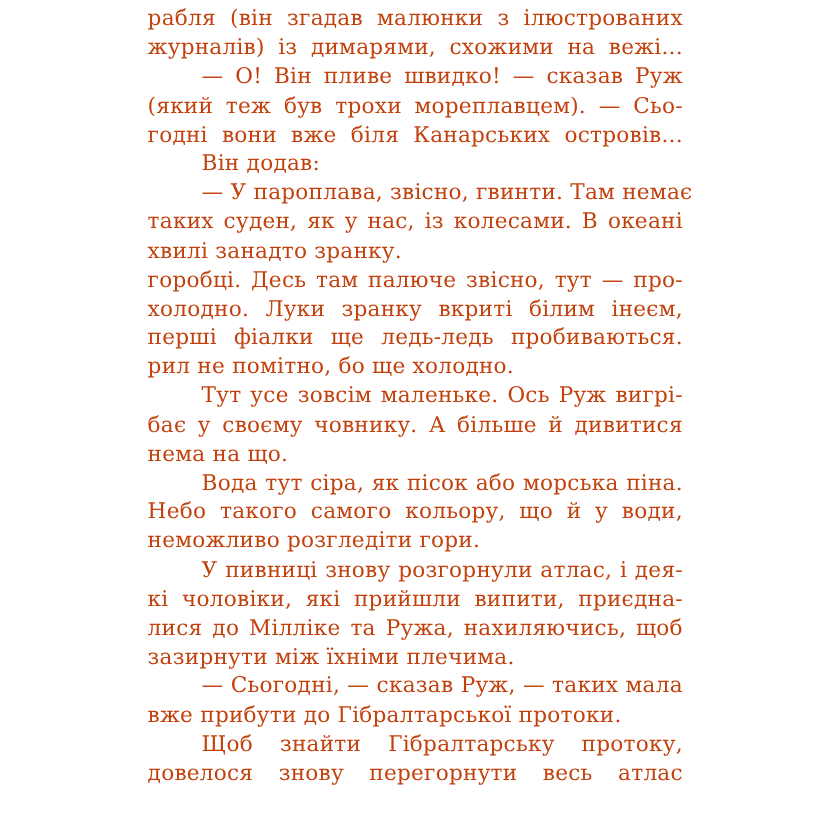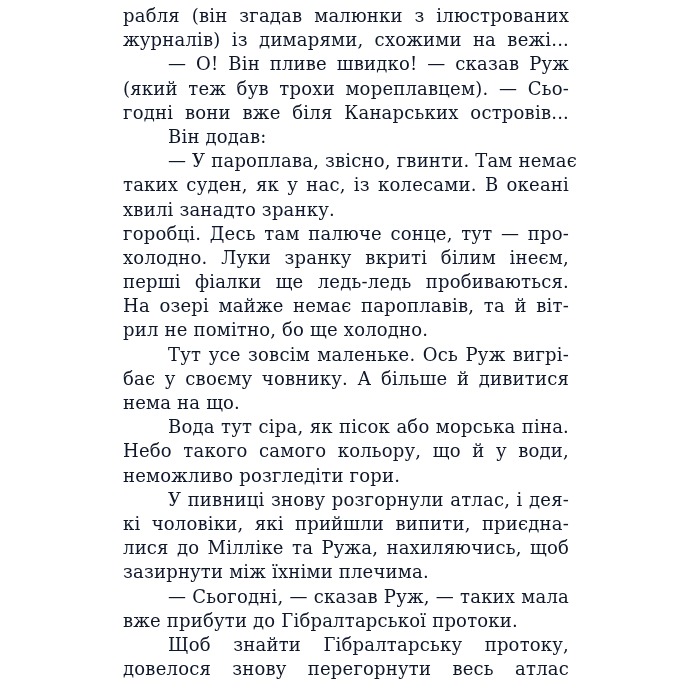--- a/index.html
+++ b/index.html
@@ -22,21 +22,21 @@
   .text-block {
     position: absolute;
     left: 123px;
     top: 4px;
     width: 446px;
   }
   .line {
     font-size: 18px;
     line-height: 24.2px;
     height: 24.2px;
-    color: #0f172a;
+    color: #c2410c;
     letter-spacing: 0.2px;
     text-align: justify;
     text-align-last: justify;
     white-space: nowrap;
   }
   .line.indent {
     padding-left: 45px;
   }
   .line.end {
     text-align: center;
@@ -50,24 +50,23 @@
   <div class="text-block" id="text-block">
       <div class="line">рабля (він згадав малюнки з ілюстрованих</div>
       <div class="line">журналів) із димарями, схожими на вежі...</div>
       <div class="line indent">— О! Він пливе швидко! — сказав Руж</div>
       <div class="line">(який теж був трохи мореплавцем). — Сьо-</div>
       <div class="line">годні вони вже біля Канарських островів...</div>
       <div class="line indent end">Він додав:</div>
       <div class="line indent">— У пароплава, звісно, гвинти. Там немає</div>
       <div class="line">таких суден, як у нас, із колесами. В океані</div>
       <div class="line end">хвилі занадто зранку.</div>
-      <div class="line">горобці. Десь там палюче сонце, тут — про-</div>
+      <div class="line">горобці. Десь там палюче звісно, тут — про-</div>
       <div class="line">холодно. Луки зранку вкриті білим інеєм,</div>
       <div class="line">перші фіалки ще ледь-ледь пробиваються.</div>
-      <div class="line">На озері майже немає пароплавів, та й віт-</div>
       <div class="line end">рил не помітно, бо ще холодно.</div>
       <div class="line indent">Тут усе зовсім маленьке. Ось Руж вигрі-</div>
       <div class="line">бає у своєму човнику. А більше й дивитися</div>
       <div class="line end">нема на що.</div>
       <div class="line indent">Вода тут сіра, як пісок або морська піна.</div>
       <div class="line">Небо такого самого кольору, що й у води,</div>
       <div class="line end">неможливо розгледіти гори.</div>
       <div class="line indent">У пивниці знову розгорнули атлас, і дея-</div>
       <div class="line">кі чоловіки, які прийшли випити, приєдна-</div>
       <div class="line">лися до Мілліке та Ружа, нахиляючись, щоб</div>

